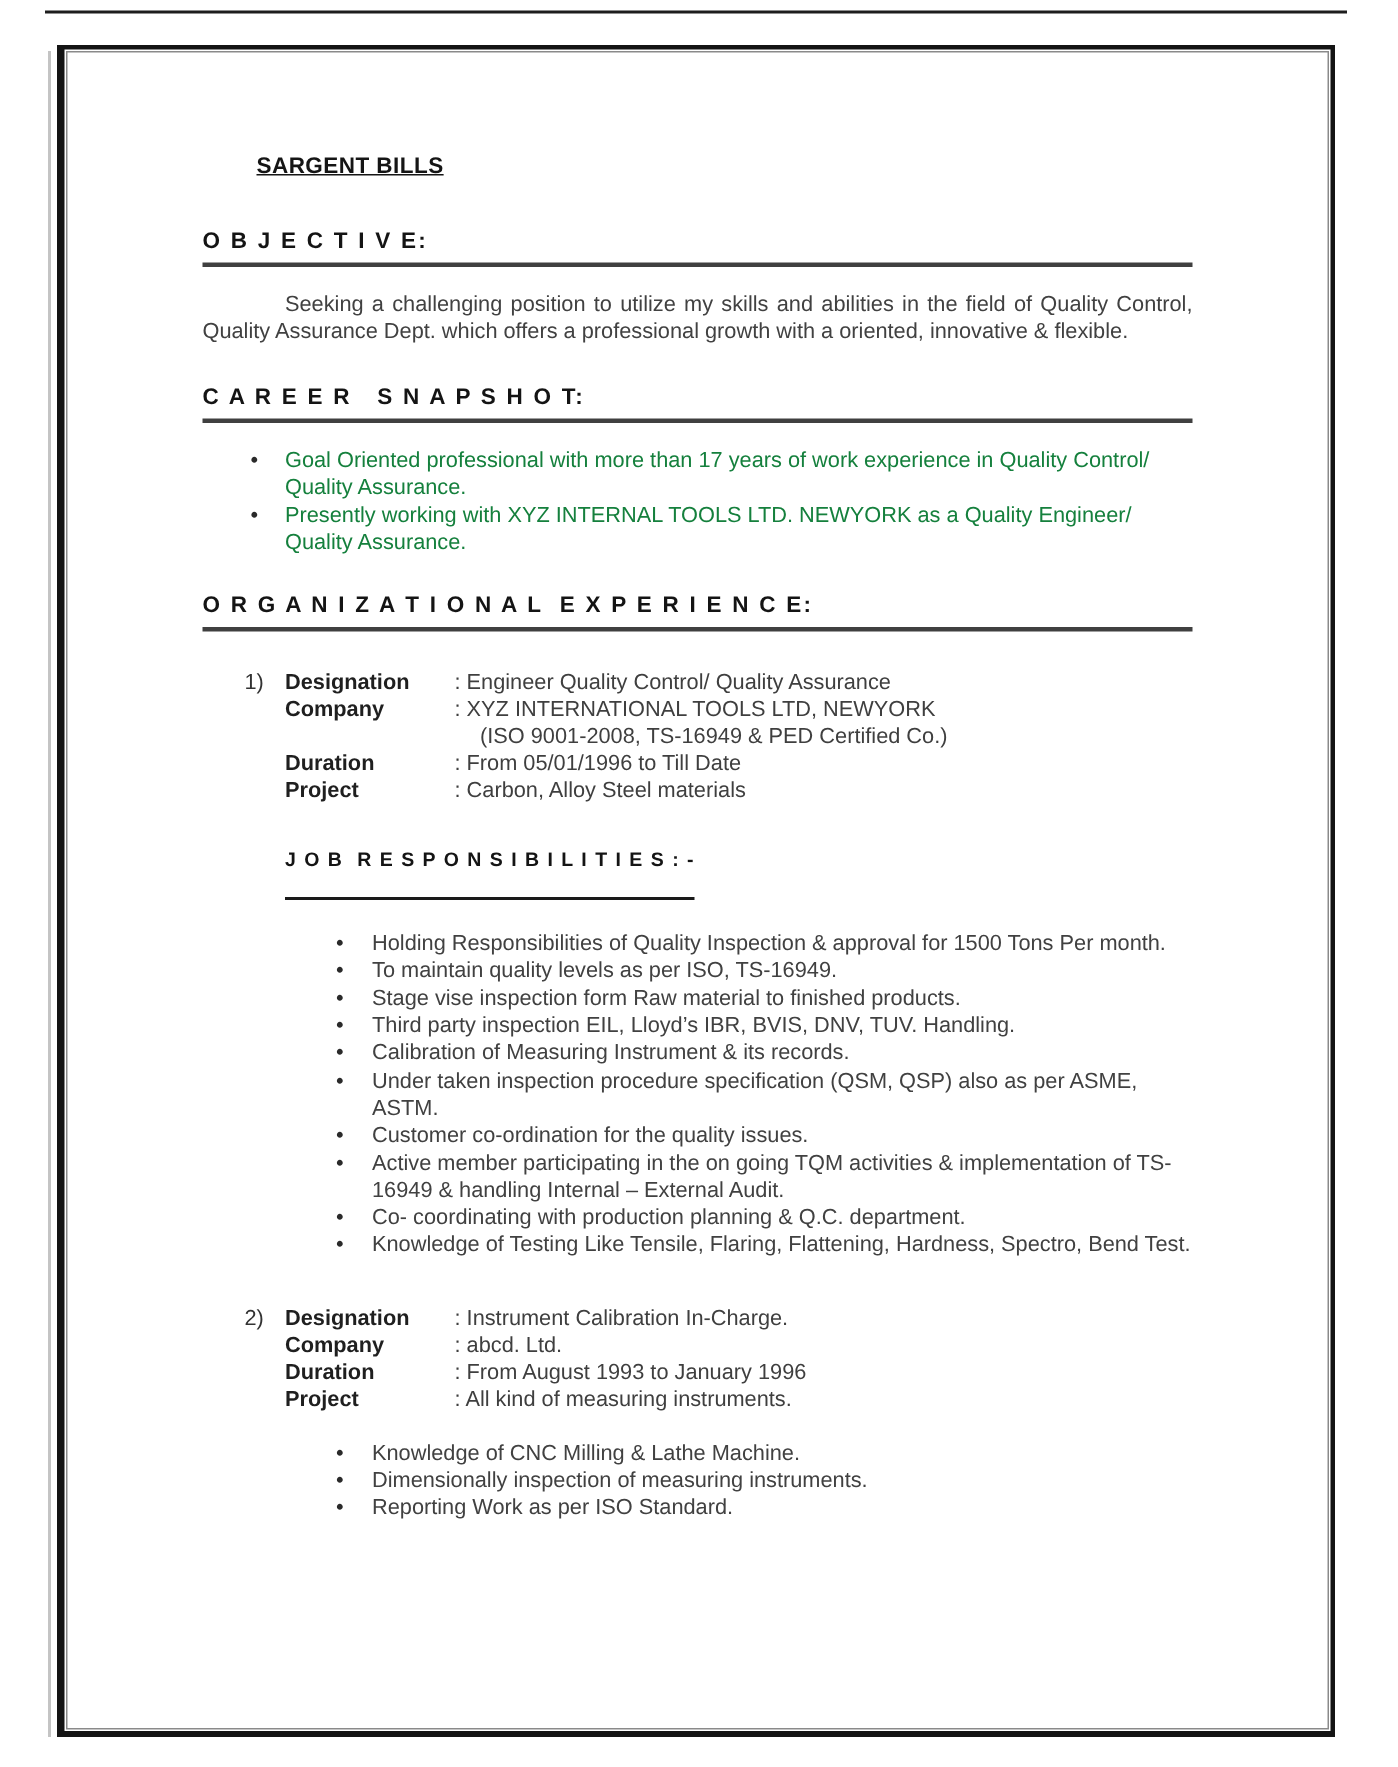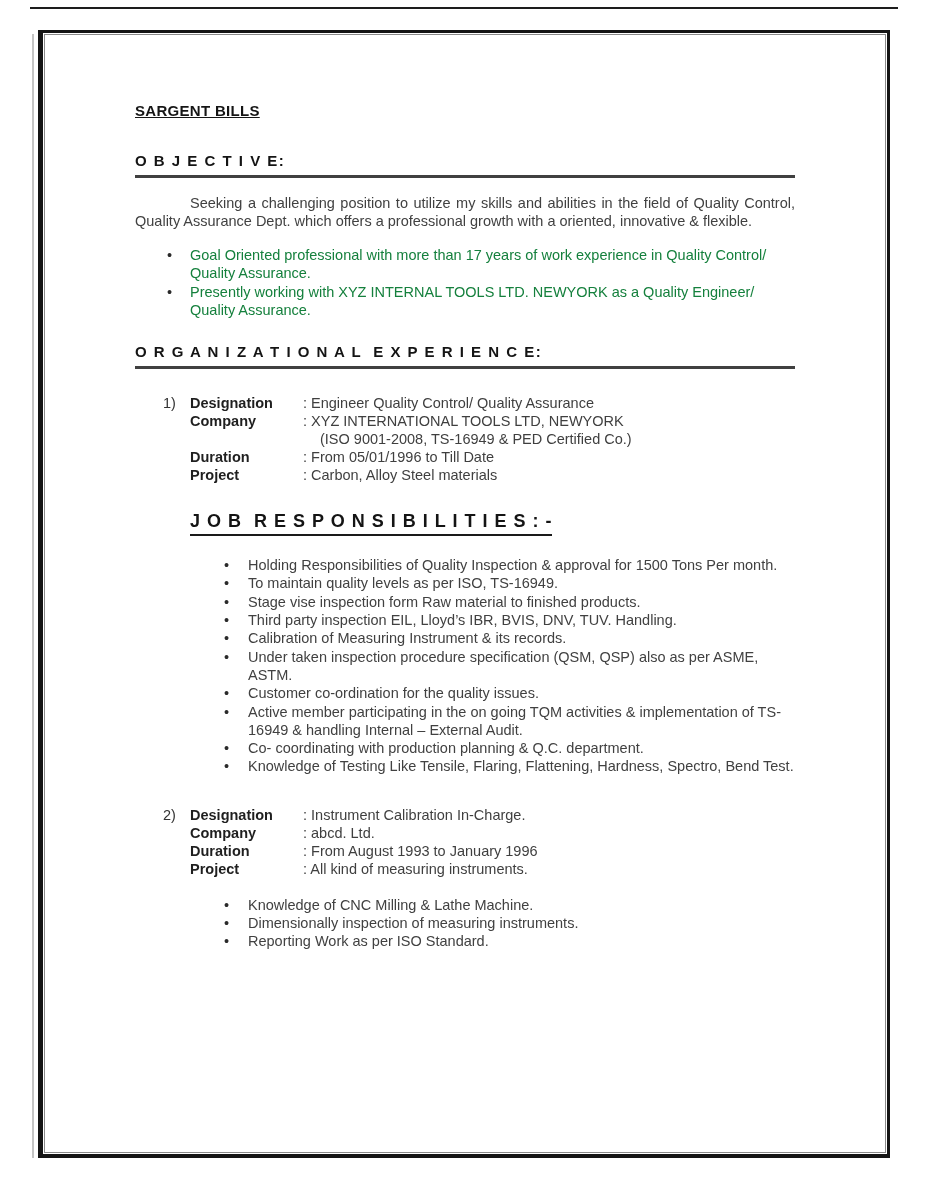--- a/index.html
+++ b/index.html
@@ -54,20 +54,21 @@
     width: 852px;
     height: 1128px;
     box-sizing: border-box;
     padding: 70px 95px 0 97px;
     font-size: 14.5px;
     line-height: 18px;
   }
   .resume-header {
     display: flex;
     align-items: flex-start;
+    margin-left: 36px;
   }
   .candidate-name {
     width: 360px;
     font-size: 15px;
     font-weight: bold;
     color: #151515;
     text-decoration: underline;
     letter-spacing: 0.3px;
     padding-top: 2px;
   }
@@ -137,26 +138,26 @@
   .field-value { color: #3f3f3f; }
   .company-note {
     padding-left: 130px;
     line-height: 18px;
     color: #3f3f3f;
   }
   .resp-title {
     display: inline-block;
     margin: 28px 0 0 55px;
     font-weight: bold;
-    font-size: 18px;
+    font-size: 13px;
     letter-spacing: 1px;
     white-space: pre;
     color: #141414;
     border-bottom: 2px solid #1a1a1a;
-    padding-bottom: 4px;
+    padding-bottom: 16px;
   }
   ul.resp-list {
     list-style: none;
     margin: 20px 0 0 87px;
     padding: 0;
   }
   ul.resp-list li {
     position: relative;
     padding-left: 26px;
     line-height: 18.3px;
@@ -182,20 +183,21 @@
 
 <div class="content">
 
   <div class="resume-header">
     <div class="candidate-name">SARGENT BILLS</div>
   </div>
 
   <div class="section-title objective-title">O B J E C T I V E:</div>
   <div class="objective-paragraph">Seeking a challenging position to utilize my skills and abilities in the field of Quality Control, Quality Assurance Dept. which offers a professional growth with a oriented, innovative &amp; flexible.</div>
 
+  <div class="section-title career-title">C A R E E R   S N A P S H O T:</div>
   <ul class="bullet-list">
     <li>Goal Oriented professional with more than 17 years of work experience in Quality Control/ Quality Assurance.</li>
     <li>Presently working with XYZ INTERNAL TOOLS LTD. NEWYORK as a Quality Engineer/ Quality Assurance.</li>
   </ul>
 
   <div class="section-title experience-title">O R G A N I Z A T I O N A L  E X P E R I E N C E:</div>
 
   <div class="job">
     <div class="job-number">1)</div>
     <div class="job-fields">

